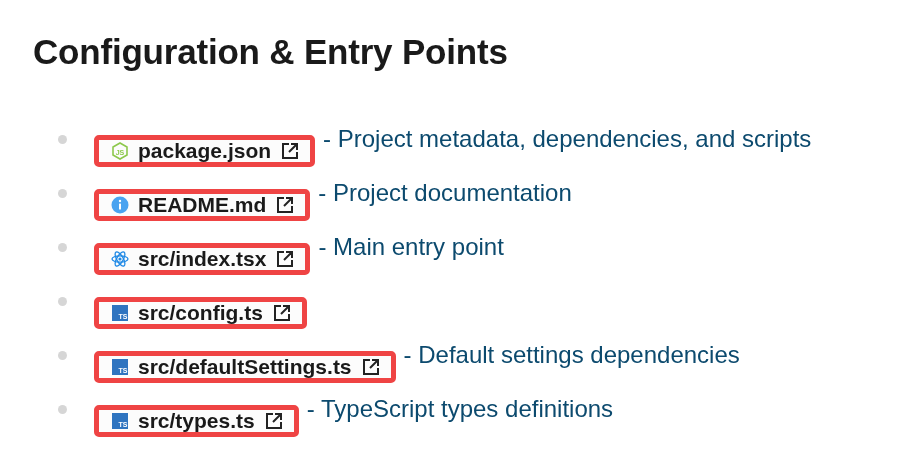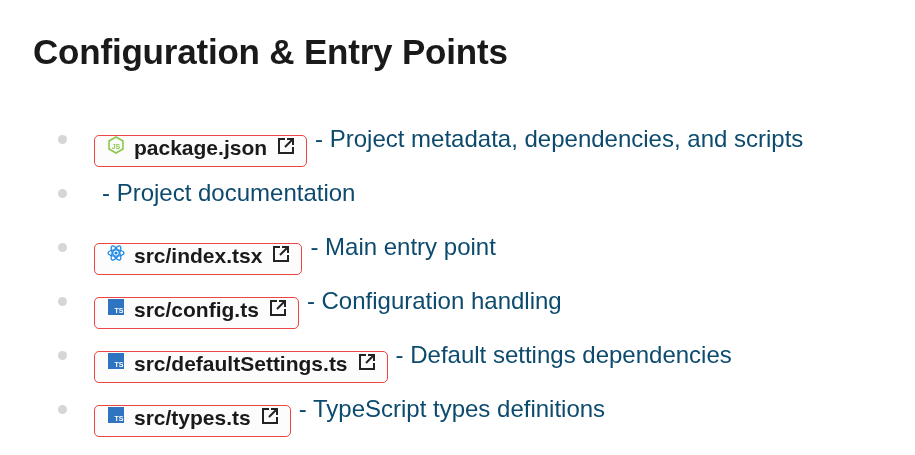--- a/index.html
+++ b/index.html
@@ -2,21 +2,21 @@
 <html><head>
 <meta charset="utf-8">
 <style>
   html, body { margin:0; padding:0; background:#ffffff; }
   body { width:915px; height:455px; overflow:hidden; font-family:"Liberation Sans", sans-serif; color:#1f1f1f; }
   .page { padding: 30px 0 0 33px; }
   h1 { margin:0; font-size:35px; font-weight:700; letter-spacing:-0.2px; color:#1a1a1a; line-height:44px; }
   ul { list-style:none; margin:0; padding:0; margin-top:38px; }
   li { display:flex; align-items:center; height:54px; }
   .bullet { width:9px; height:9px; border-radius:50%; background:#d6d6d6; margin-left:25px; margin-right:27px; flex:none; }
-  .pill { display:inline-flex; height:32px; padding:0 10px 0 12px; border:1px solid #ef4444; border-radius:5px; background:#fcfcfc; box-sizing:border-box; cursor:pointer;margin-top:24px; }
+  .pill { display:inline-flex; align-items:center; height:32px; padding:0 10px 0 12px; border:5px solid #ef4444; border-radius:5px; background:#fcfcfc; box-sizing:border-box; cursor:pointer;margin-top:24px; }
   .pill .name { font-size:21px; font-weight:700; color:#1a1a1a; margin-left:9px; }
   .pill .ext { margin-left:9px; width:20px; height:20px; display:inline-block; }
   .desc { font-size:24px; color:#0c4a6e; margin-left:8px; white-space:nowrap; }
   .ficon { width:18px; height:18px; display:inline-block; flex:none; }
 </style>
 </head>
 <body>
 
 <div class="page">
   <h1>Configuration &amp; Entry Points</h1>
@@ -33,20 +33,32 @@
         <svg class="ext" viewBox="0 0 20 20">
           <path d="M9 3H3v14h14v-6" fill="none" stroke="#222" stroke-width="2"></path>
           <path d="M11 3h6v6M17 3l-8 8" fill="none" stroke="#222" stroke-width="2"></path>
         </svg>
       </span>
       <span class="desc">- Project metadata, dependencies, and scripts</span>
     </li>
 
     <li>
       <span class="bullet"></span>
+      <span class="pill">
+        <svg class="ficon" viewBox="0 0 18 18">
+          <circle cx="9" cy="9" r="8.5" fill="#4aa3f0"></circle>
+          <rect x="8" y="7.5" width="2" height="6" rx="0.5" fill="#fff"></rect>
+          <circle cx="9" cy="5" r="1.2" fill="#fff"></circle>
+        </svg>
+        <span class="name">README.md</span>
+        <svg class="ext" viewBox="0 0 20 20">
+          <path d="M9 3H3v14h14v-6" fill="none" stroke="#222" stroke-width="2"></path>
+          <path d="M11 3h6v6M17 3l-8 8" fill="none" stroke="#222" stroke-width="2"></path>
+        </svg>
+      </span>
       <span class="desc">- Project documentation</span>
     </li>
 
     <li>
       <span class="bullet"></span>
       <span class="pill">
         <svg class="ficon" viewBox="0 0 18 18">
           <ellipse cx="9" cy="9" rx="8" ry="3.2" fill="none" stroke="#1e88e5" stroke-width="1.3"></ellipse>
           <ellipse cx="9" cy="9" rx="8" ry="3.2" fill="none" stroke="#1e88e5" stroke-width="1.3" transform="rotate(60 9 9)"></ellipse>
           <ellipse cx="9" cy="9" rx="8" ry="3.2" fill="none" stroke="#1e88e5" stroke-width="1.3" transform="rotate(120 9 9)"></ellipse>
@@ -67,21 +79,20 @@
         <svg class="ficon" viewBox="0 0 18 18">
           <rect x="1" y="1" width="16" height="16" fill="#2f74c0"></rect>
           <text x="12" y="15" font-size="7" text-anchor="middle" fill="#fff" font-family="Liberation Sans, sans-serif" font-weight="700">TS</text>
         </svg>
         <span class="name">src/config.ts</span>
         <svg class="ext" viewBox="0 0 20 20">
           <path d="M9 3H3v14h14v-6" fill="none" stroke="#222" stroke-width="2"></path>
           <path d="M11 3h6v6M17 3l-8 8" fill="none" stroke="#222" stroke-width="2"></path>
         </svg>
       </span>
-      <span class="desc">- Configuration handling</span>
     </li>
 
     <li>
       <span class="bullet"></span>
       <span class="pill">
         <svg class="ficon" viewBox="0 0 18 18">
           <rect x="1" y="1" width="16" height="16" fill="#2f74c0"></rect>
           <text x="12" y="15" font-size="7" text-anchor="middle" fill="#fff" font-family="Liberation Sans, sans-serif" font-weight="700">TS</text>
         </svg>
         <span class="name">src/defaultSettings.ts</span>

